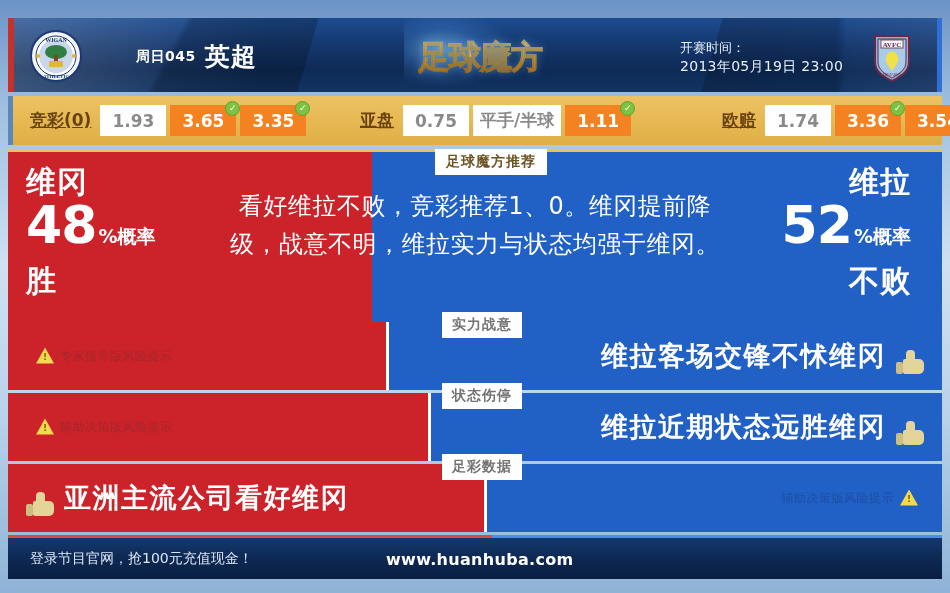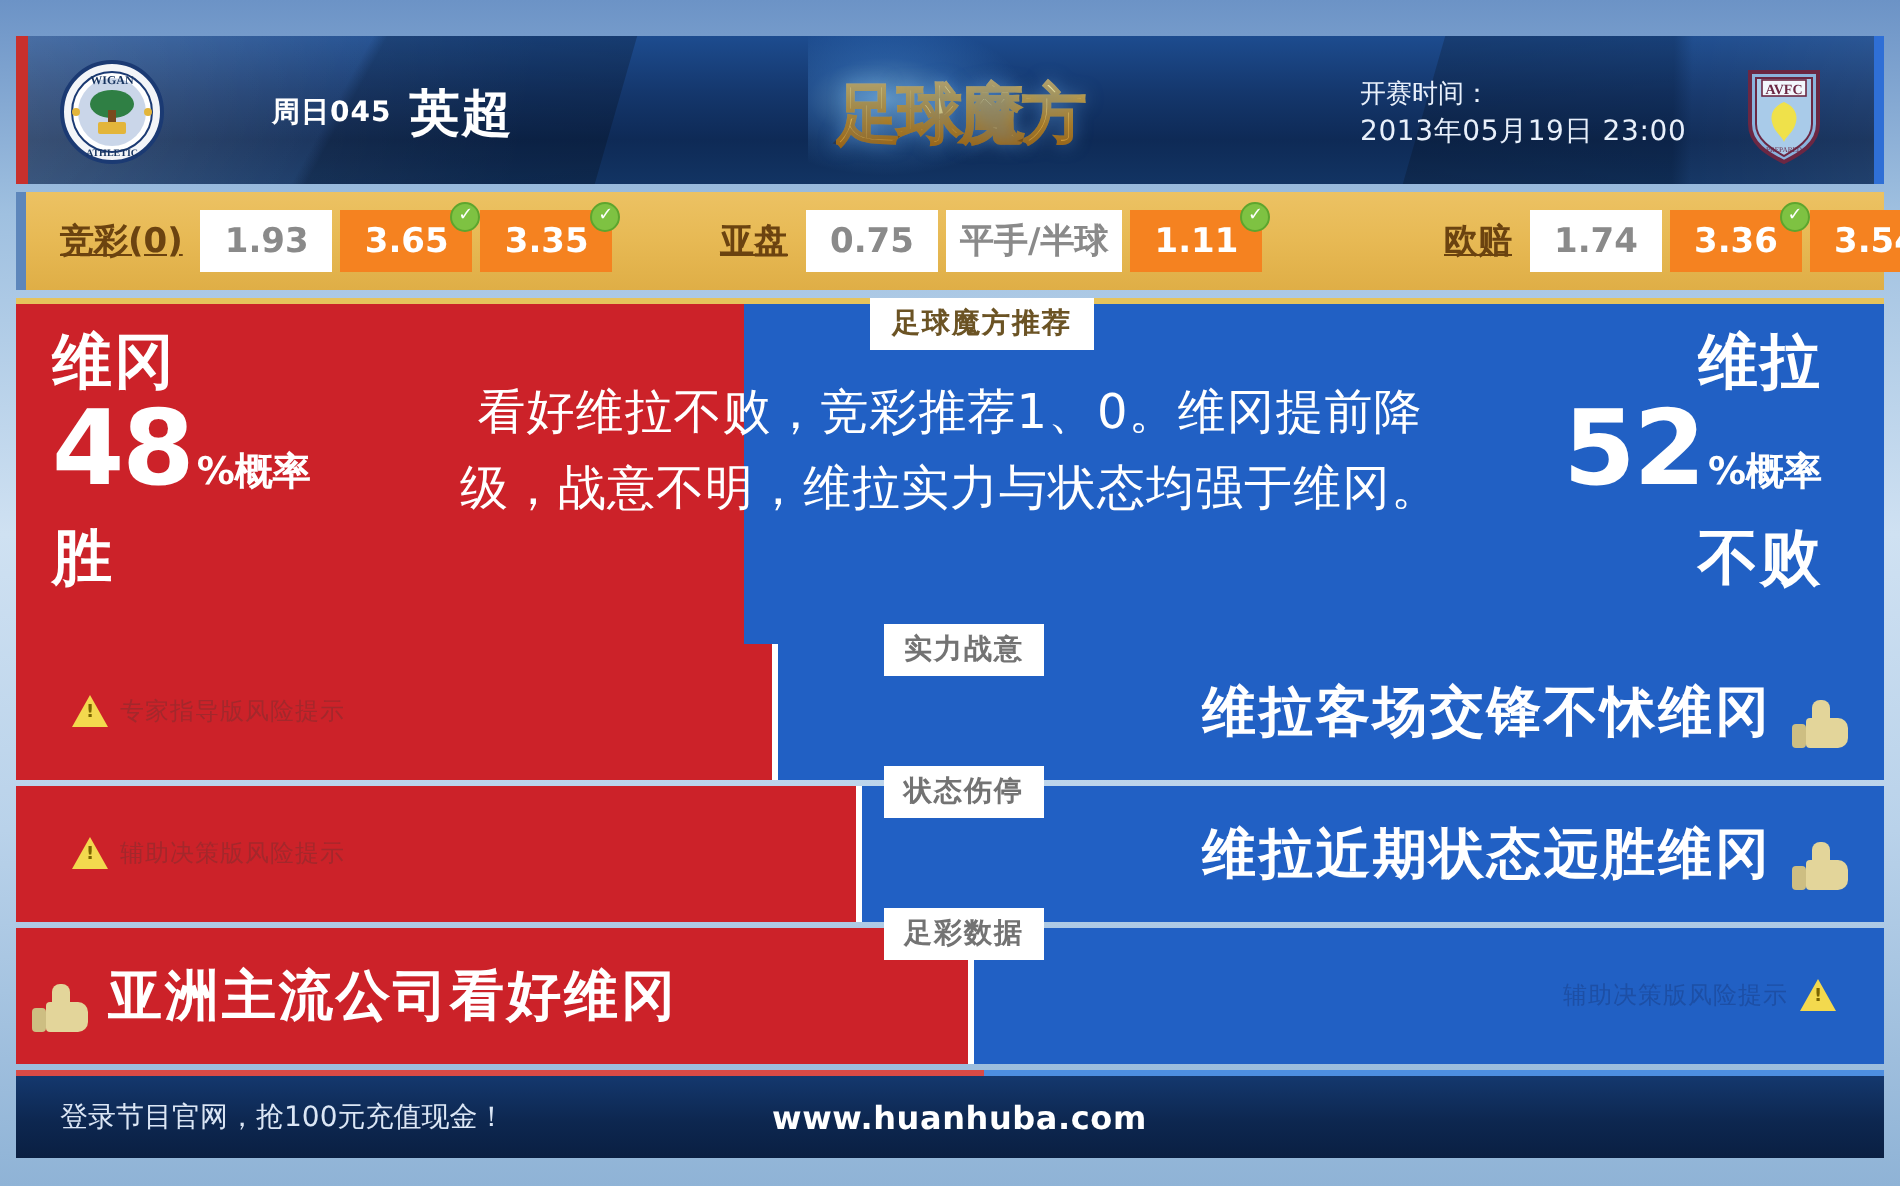--- a/index.html
+++ b/index.html
@@ -131,21 +131,21 @@
   .tri:after{
     content:"!";position:absolute;left:0;top:3px;width:18px;text-align:center;
     font-size:9px;font-weight:bold;color:#7a6400;line-height:13px;
   }
 
   .headline{
     position:absolute;right:18px;top:50%;transform:translateY(-50%);
     color:#fff;font-size:27px;font-weight:bold;letter-spacing:1.5px;white-space:nowrap;
     display:flex;align-items:flex-end;gap:10px;
   }
-  .headline.leftal{left:8px;right:auto;}
+  .headline.leftal{left:18px;right:auto;}
 
   .thumb{display:inline-block;width:28px;height:24px;position:relative;flex:0 0 auto;}
   .thumb .pad{position:absolute;left:7px;bottom:0;width:21px;height:15px;background:#e3d59a;border-radius:2px 5px 5px 2px;}
   .thumb .up{position:absolute;left:10px;bottom:13px;width:9px;height:11px;background:#e3d59a;border-radius:4px 4px 0 0;}
   .thumb .cuff{position:absolute;left:0;bottom:0;width:7px;height:12px;background:#cdbe82;border-radius:2px;}
 
   
   .footer{
     position:absolute;left:8px;top:538px;width:934px;height:41px;
     background:linear-gradient(180deg,#14386e 0%,#0d2750 55%,#0a1f42 100%);

